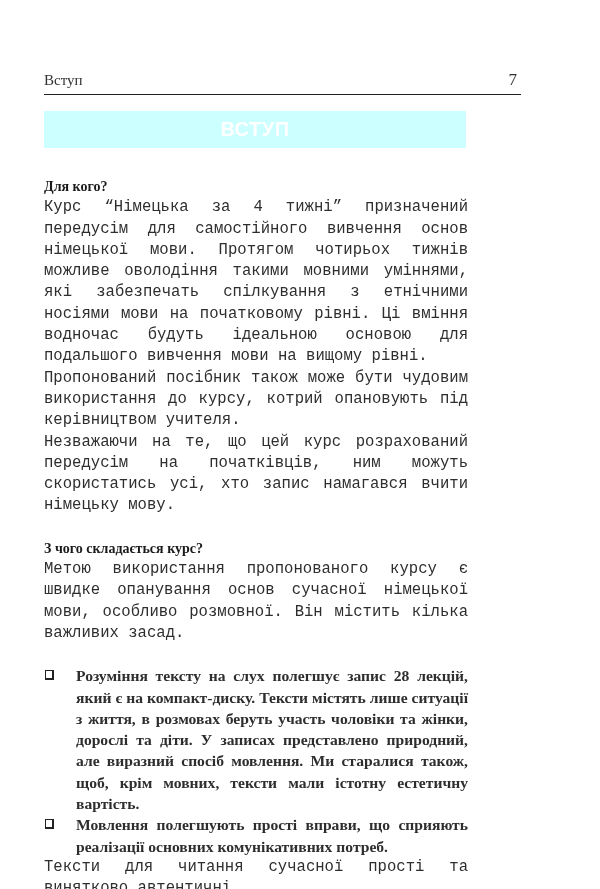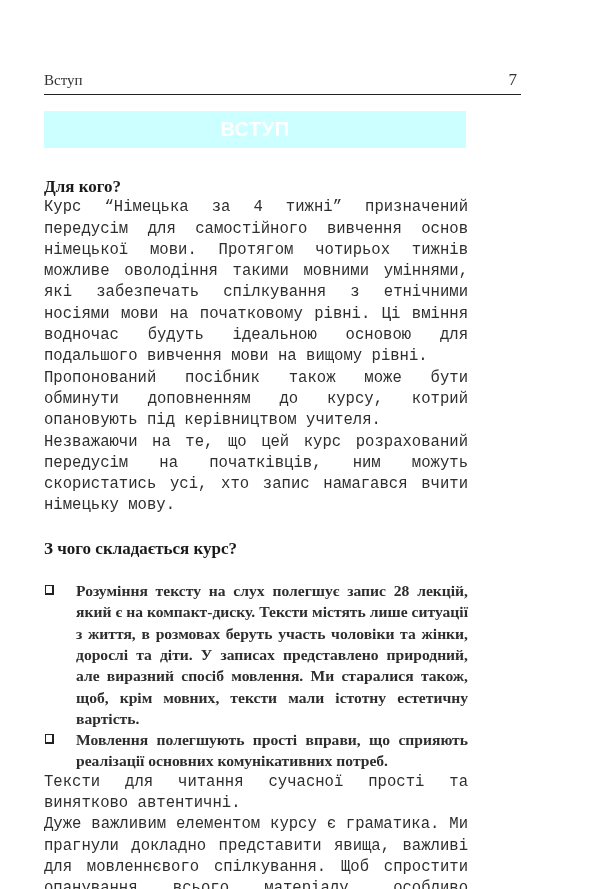--- a/index.html
+++ b/index.html
@@ -70,21 +70,21 @@
       color: #2e2e2e;
     }
     .content p {
       margin: 0;
       text-align: justify;
       text-align-last: left;
       font-family: Liberation Mono, monospace;
     }
     .content h2 {
       margin: 0;
-      font-size: 17px;
+      font-size: 14px;
       font-weight: bold;
       color: #1a1a1a;
       line-height: 21.3px;
     }
     .gap {
       height: 21px;
     }
     ul.checklist {
       list-style: none;
       margin: 0;
@@ -120,28 +120,29 @@
 
   <div class="banner">
     <span>ВСТУП</span>
   </div>
 
   <div class="content">
 
     <section>
       <h2>Для кого?</h2>
       <p>Курс “Німецька за 4 тижні” призначений передусім для самостійного вивчення основ німецької мови. Протягом чотирьох тижнів можливе оволодіння такими мовними уміннями, які забезпечать спілкування з етнічними носіями мови на початковому рівні. Ці вміння водночас будуть ідеальною основою для подальшого вивчення мови на вищому рівні.</p>
-      <p>Пропонований посібник також може бути обминути доповненням до курсу, котрий опановують під керівництвом учителя.</p>
+      <p>Пропонований посібник також може бути чудовим використання до курсу, котрий опановують під керівництвом учителя.</p>
       <p>Незважаючи на те, що цей курс розрахований передусім на початківців, ним можуть скористатись усі, хто запис намагався вчити німецьку мову.</p>
     </section>
 
     <div class="gap"></div>
 
     <section>
       <h2>З чого складається курс?</h2>
+      <p>Метою використання пропонованого курсу є швидке опанування основ сучасної німецької мови, особливо розмовної. Він містить кілька важливих засад.</p>
 
       <div class="gap"></div>
 
       <ul class="checklist">
         <li>
           <span class="box"></span>
           <span>Розуміння тексту на слух  полегшує запис 28 лекцій, який є на компакт-диску. Тексти містять лише ситуації з життя, в розмовах беруть участь чоловіки та жінки, дорослі та діти. У записах представлено природний, але виразний спосіб мовлення. Ми старалися також, щоб, крім мовних, тексти мали істотну естетичну вартість.</span>
         </li>
         <li>
           <span class="box"></span>

